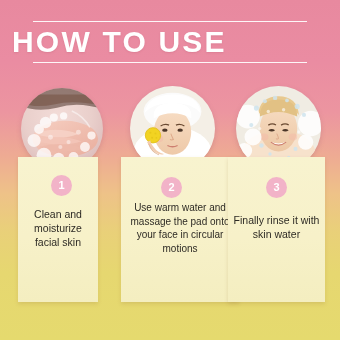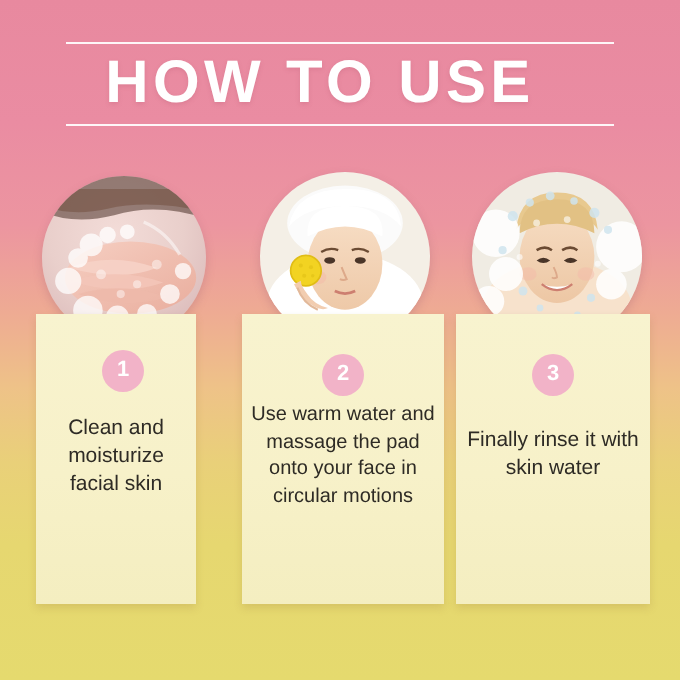--- a/index.html
+++ b/index.html
@@ -19,34 +19,34 @@
       #e9d079 68%,
       #e6d770 80%,
       #e5da6e 100%);
   }
   
   .header{position:absolute;left:0;top:14px;width:340px;height:62px;}
   .rule{position:absolute;left:33px;width:274px;height:1px;background:rgba(255,255,255,.92);}
   .rule.top{top:7px;}
   .rule.bot{top:48px;}
   .title{
-    position:absolute;left:0;top:9px;width:320px;
-    text-align:center;color:#ffffff;
+    position:absolute;left:12px;top:9px;width:320px;
+    text-align:left;color:#ffffff;
     font-size:30px;font-weight:bold;letter-spacing:2.2px;
     line-height:38px;
     text-shadow:0 1px 2px rgba(190,95,120,.30);
   }
   
   .card{
     position:absolute;top:157px;height:145px;
     background:linear-gradient(180deg,#f8f3cf 0%,#f7f1c9 55%,#f4eec0 100%);
     box-shadow:0 2px 4px rgba(150,110,60,.20);
   }
   .card.c1{left:18px;width:80px;}
-  .card.c2{left:121px;width:101px;}
+  .card.c2{left:121px;width:101px;padding-left:17px;}
   .card.c3{left:228px;width:97px;}
   .card-text{
     position:absolute;left:4px;right:4px;top:50px;
     text-align:center;color:#2e2b25;
     font-size:10.5px;line-height:14px;
   }
   .card.c2 .card-text{font-size:10px;line-height:13.5px;top:44px;}
   .card.c3 .card-text{top:56px;}
   
   .photo{

